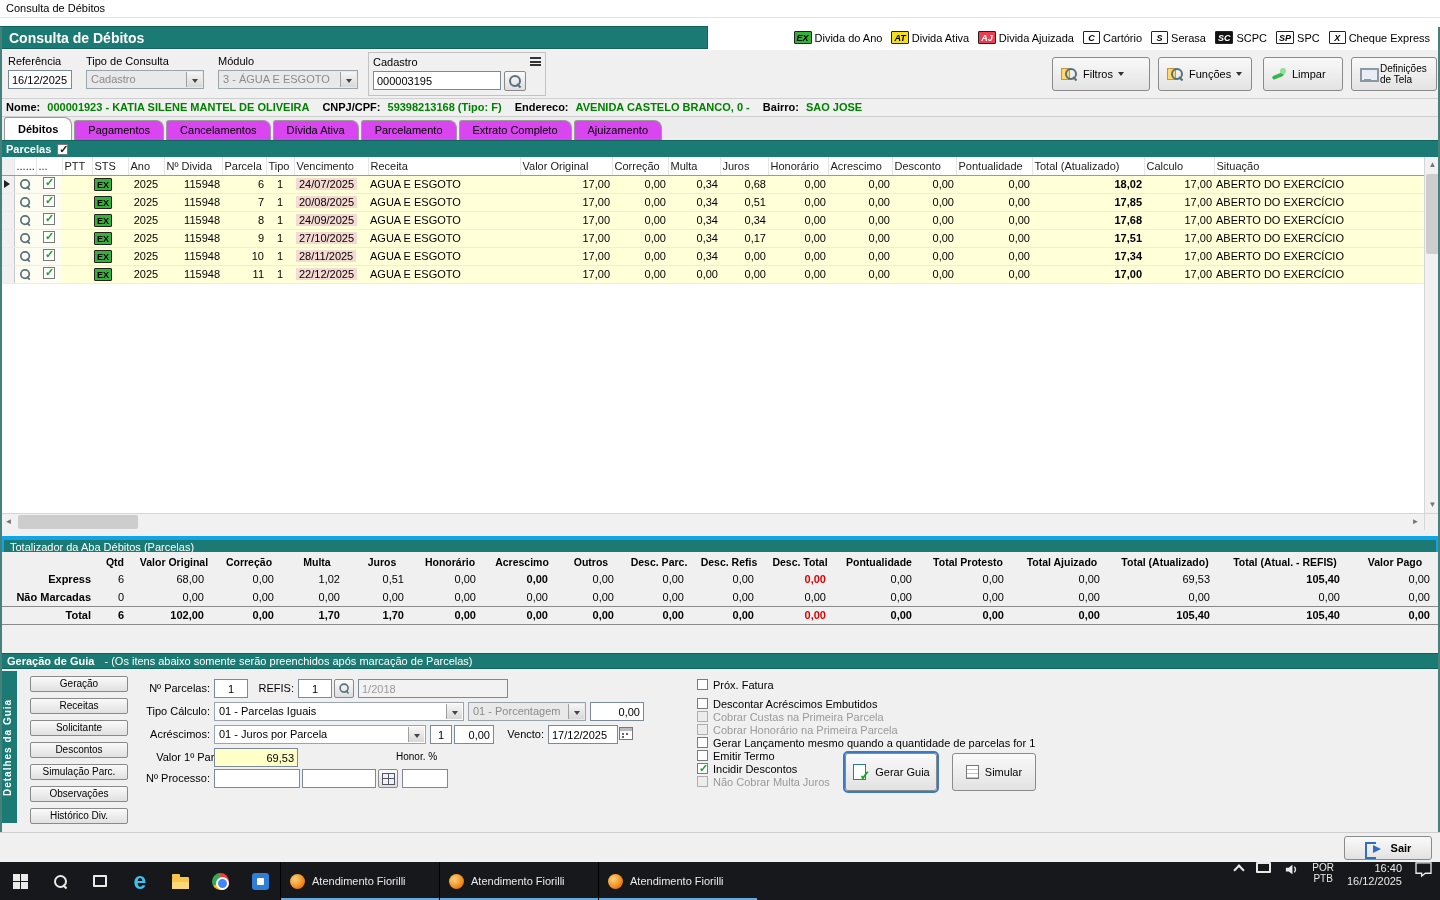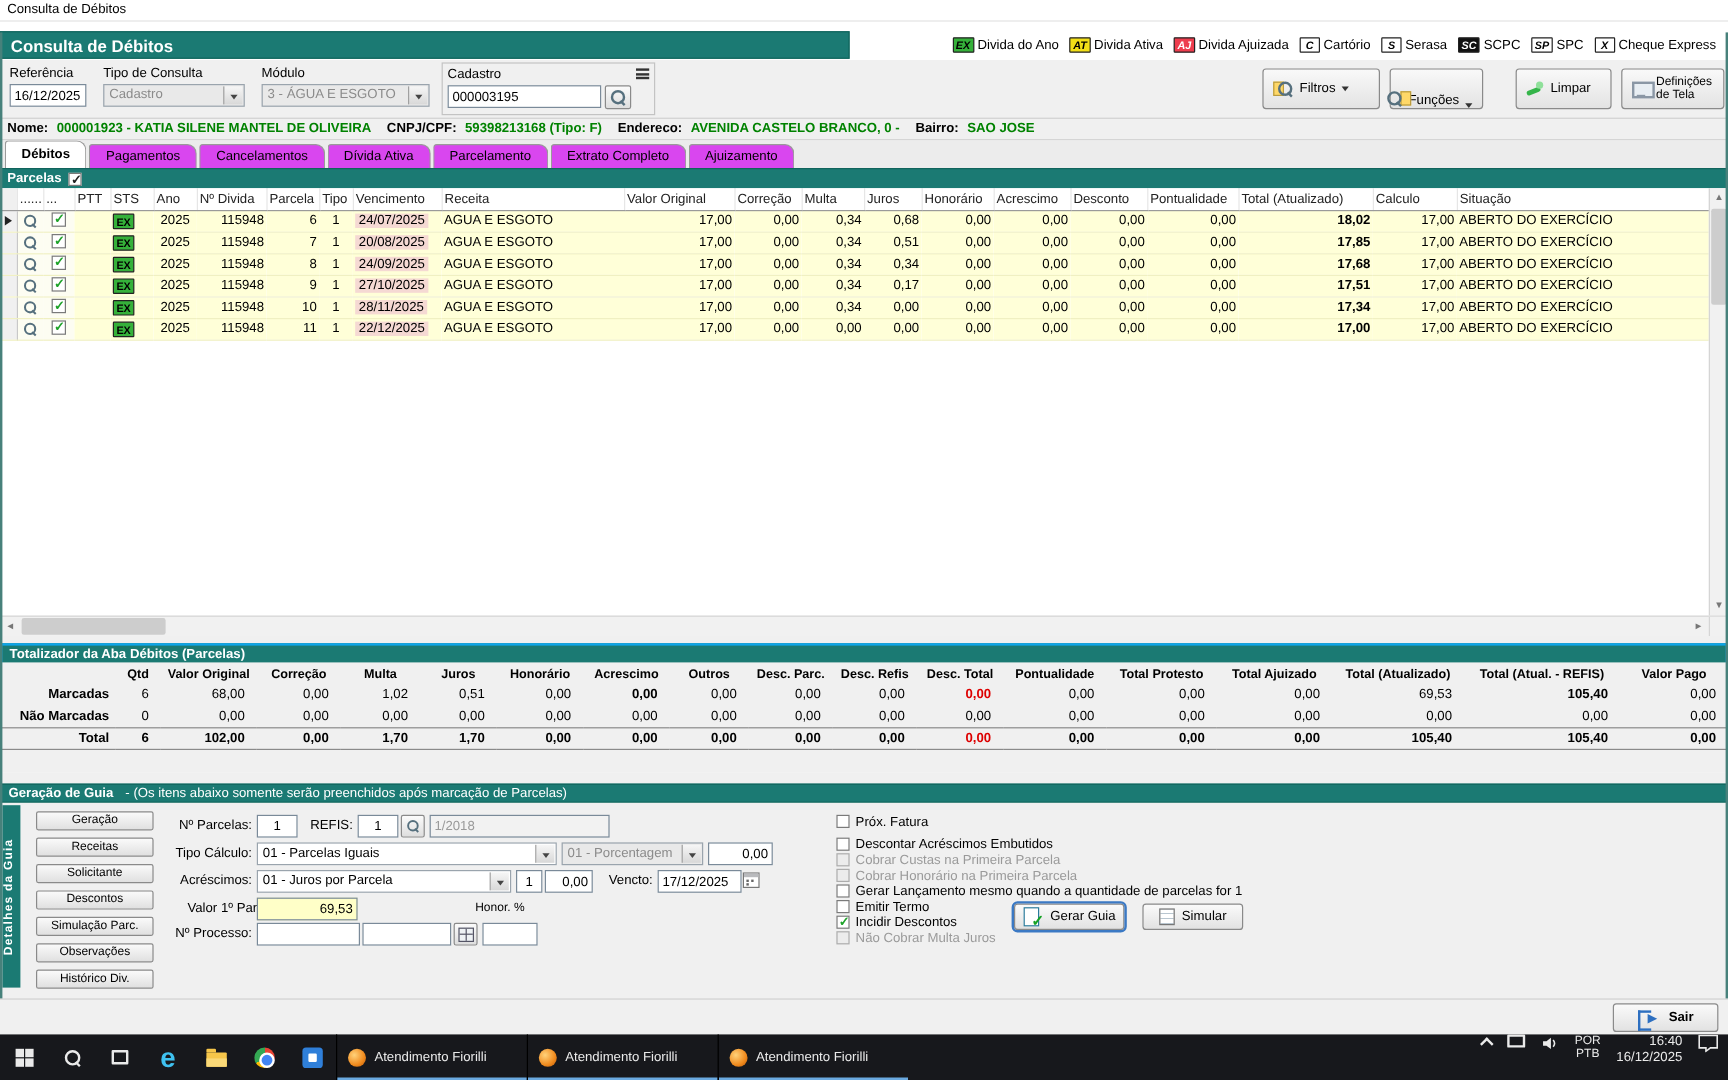--- a/index.html
+++ b/index.html
@@ -36,21 +36,21 @@
   .combo { position:relative; height:19px; border:1px solid #9aa4ad; background:#fff; padding:2px 18px 0 4px; white-space:nowrap; overflow:hidden; }
   .combo::before { content:""; position:absolute; right:1px; top:1px; bottom:1px; width:15px; background:linear-gradient(#f6f6f6,#d8d8d8); border-left:1px solid #a0a0a0; }
   .combo::after { content:""; position:absolute; right:5px; top:8px; border-left:3.5px solid transparent; border-right:3.5px solid transparent; border-top:4px solid #444; }
   .combo.dis { background:#e9e9e9; color:#8b8b8b; }
   .cadastro-box { position:absolute; left:368px; top:2px; width:178px; height:44px; border:1px solid #c3c3c3; background:#f0f0f0; padding:1px 4px; }
   .cad-top { display:flex; justify-content:space-between; align-items:center; height:15px; }
   .cad-row { display:flex; gap:3px; margin-top:2px; }
   .sqbtn { width:22px; height:20px; border:1px solid #8a8a8a; border-radius:2px; background:linear-gradient(#fbfbfb,#dedede); display:inline-flex; align-items:center; justify-content:center; }
   .btn3d { position:absolute; top:7px; height:34px; border:1px solid #8a8a8a; border-radius:3px; background:linear-gradient(#f9f9f9,#e3e3e3); display:flex; align-items:center; gap:5px; padding:0 8px; }
   .btn-filtros { left:1052px; width:98px; }
-  .btn-funcoes { left:1158px; width:78px;align-items:flex-end; }
+  .btn-funcoes { left:1158px; width:94px; }
   .btn-limpar  { left:1263px; width:80px; }
   .btn-defs    { left:1351px; width:86px; font-size:10px; line-height:11px; }
   .caret { width:0; height:0; border-left:3.5px solid transparent; border-right:3.5px solid transparent; border-top:4px solid #333; }
 
   
   .icoMag { position:relative; width:13px; height:13px; display:inline-block; flex:0 0 auto; }
   .icoMag::before { content:""; position:absolute; left:0; top:0; width:8px; height:8px; border:2px solid #56707e; border-radius:50%; }
   .icoMag::after { content:""; position:absolute; left:8px; top:8px; width:5px; height:2px; background:#56707e; transform:rotate(45deg); transform-origin:left center; }
   .icoWrap { position:relative; width:17px; height:15px; }
   .icoWrap .sheet { position:absolute; left:0; top:1px; width:9px; height:12px; background:#ffd868; border:1px solid #b99b3e; }
@@ -117,21 +117,21 @@
   
   .band-hscroll { top:513px; height:17px; background:#f1f1f1; border-top:1px solid #d5d5d5; }
   .hbtn { position:absolute; top:0; width:17px; height:16px; color:#777; font-size:8px; text-align:center; line-height:16px; }
   .hthumb { position:absolute; left:18px; top:1px; width:120px; height:14px; background:#cdcdcd; border-radius:2px; }
   .hcorner { position:absolute; right:0; top:0; width:16px; height:16px; background:#f1f1f1; border-left:1px solid #d5d5d5; }
 
   .band-gap1 { top:530px; height:6px; background:#f0f0f0; }
   .band-gap2 { top:644px; height:9px; background:#f0f0f0; }
 
   
-  .band-tot-title { top:536px; height:20px; line-height:15px; font-weight:bold; padding-left:6px; border:2px solid #0ea5e9; }
+  .band-tot-title { top:536px; height:20px; line-height:15px; font-weight:normal; padding-left:6px; border:4px solid #0ea5e9; }
   .band-tot { top:552px; height:92px; background:#f0f0f0; padding-top:2px; }
   table.tot { border-collapse:collapse; table-layout:fixed; width:1440px; }
   table.tot th { height:16px; font-weight:bold; font-size:10.5px; text-align:center; white-space:nowrap; overflow:hidden; padding:0 1px; }
   table.tot td { height:18px; text-align:right; padding:0 10px 0 2px; white-space:nowrap; }
   table.tot td.rlbl { font-weight:bold; padding-right:5px; }
   table.tot tr.tot-total td { border-top:1px solid #8a8a8a; border-bottom:1px solid #8a8a8a; font-weight:bold; }
   .bcell { font-weight:bold; }
   .redcell { color:#dd0000; font-weight:bold; }
 
   
@@ -143,21 +143,21 @@
   .sidebar-col { position:absolute; left:30px; top:7px; }
   .glabel { position:absolute; text-align:right; line-height:18px; white-space:nowrap; }
   .gctl { position:absolute; }
   .yellow { background:#ffffc8; }
   .dis-in { background:#f2f2f2; color:#9a9a9a; }
   .chklist { position:absolute; left:697px; top:9px; }
   .chkrow { display:flex; align-items:center; gap:5px; height:13px; margin-bottom:0; }
   .chkrow.gap { margin-bottom:6px; }
   .chkrow.dis { color:#9a9a9a; }
   .chkrow .cbx.dis { background:#ececec; border-color:#adadad; }
-  .gbtn { position:absolute; height:22px; border:1px solid #8a8a8a; border-radius:3px; background:linear-gradient(#fafafa,#e2e2e2); display:flex; align-items:center; justify-content:center; gap:6px; }
+  .gbtn { position:absolute; height:38px; border:1px solid #8a8a8a; border-radius:3px; background:linear-gradient(#fafafa,#e2e2e2); display:flex; align-items:center; justify-content:center; gap:6px; }
   .gbtn.focus { outline:2px solid #3b79c4; outline-offset:0; }
 
   
   .band-footer { top:832px; height:30px; background:#f0f0f0; border-top:1px solid #cfcfcf; }
   .sair-btn { position:absolute; right:8px; top:3px; width:88px; height:24px; border:1px solid #8a8a8a; border-radius:3px; background:linear-gradient(#fafafa,#e2e2e2); display:flex; align-items:center; justify-content:center; gap:7px; font-weight:bold; }
 
   
   .taskbar { top:862px; height:38px; background:#17181c; display:flex; align-items:stretch; color:#eaeaea; }
   .tb-icon { width:40px; display:flex; align-items:center; justify-content:center; }
   .win-start { width:7px; height:7px; background:#eaeaea; box-shadow:8px 0 #eaeaea, 0 8px #eaeaea, 8px 8px #eaeaea; margin:-8px 8px 0 0; }
@@ -597,21 +597,21 @@
           <th>Total (Atualizado)</th>
 
           <th>Total (Atual. - REFIS)</th>
 
           <th>Valor Pago</th>
 
       </tr>
     </thead>
     <tbody>
       <tr>
-        <td class="rlbl">Marcadas</td>
+        <td class="rlbl">Express</td>
         <td>6</td>
         <td>68,00</td>
         <td>0,00</td>
         <td>1,02</td>
         <td>0,51</td>
         <td>0,00</td>
         <td class="bcell">0,00</td>
         <td>0,00</td>
         <td>0,00</td>
         <td>0,00</td>

